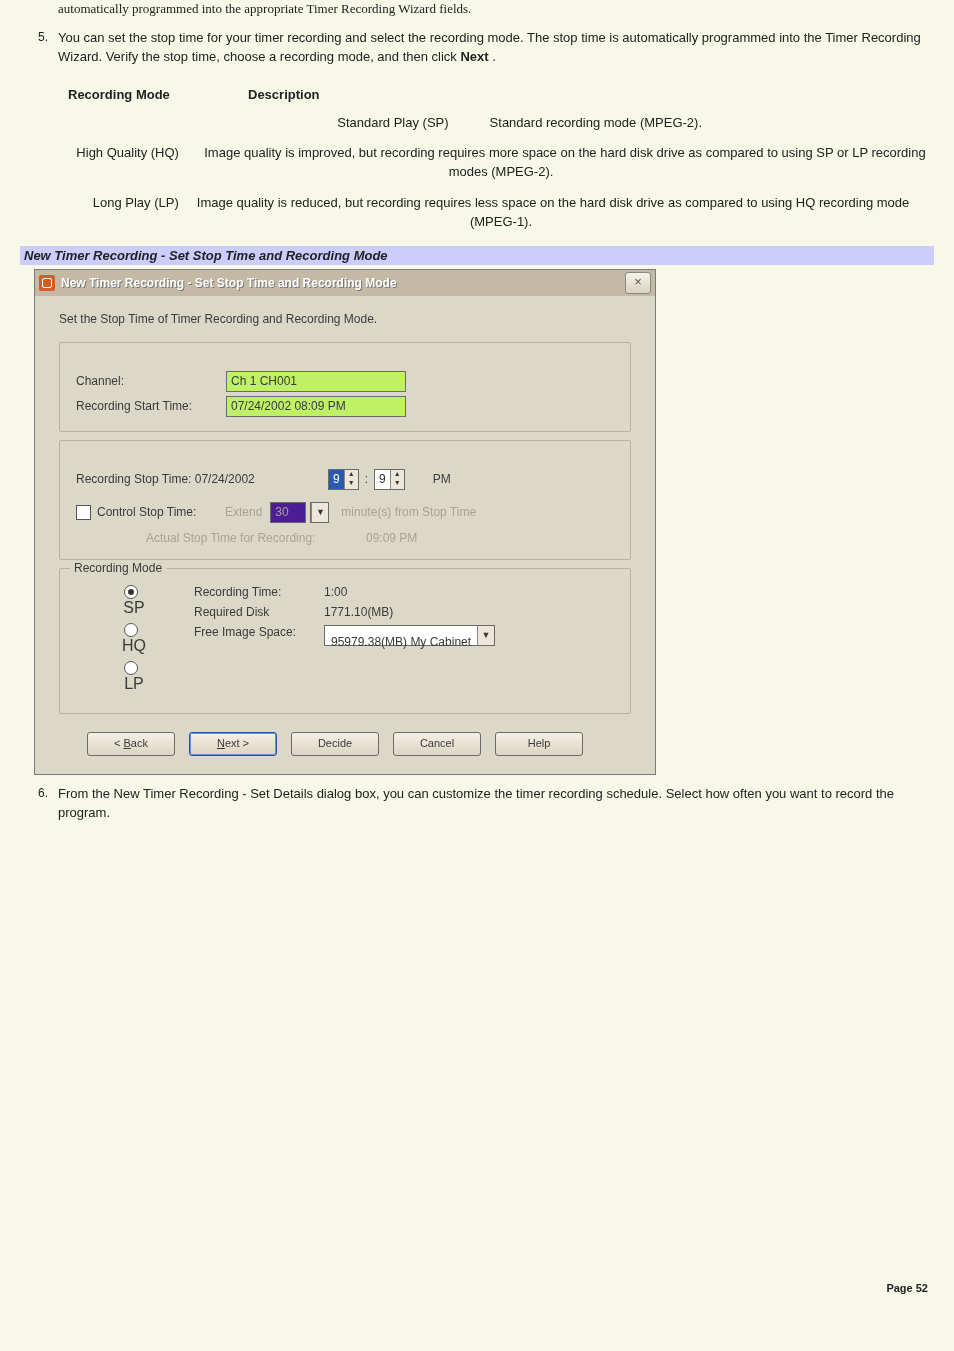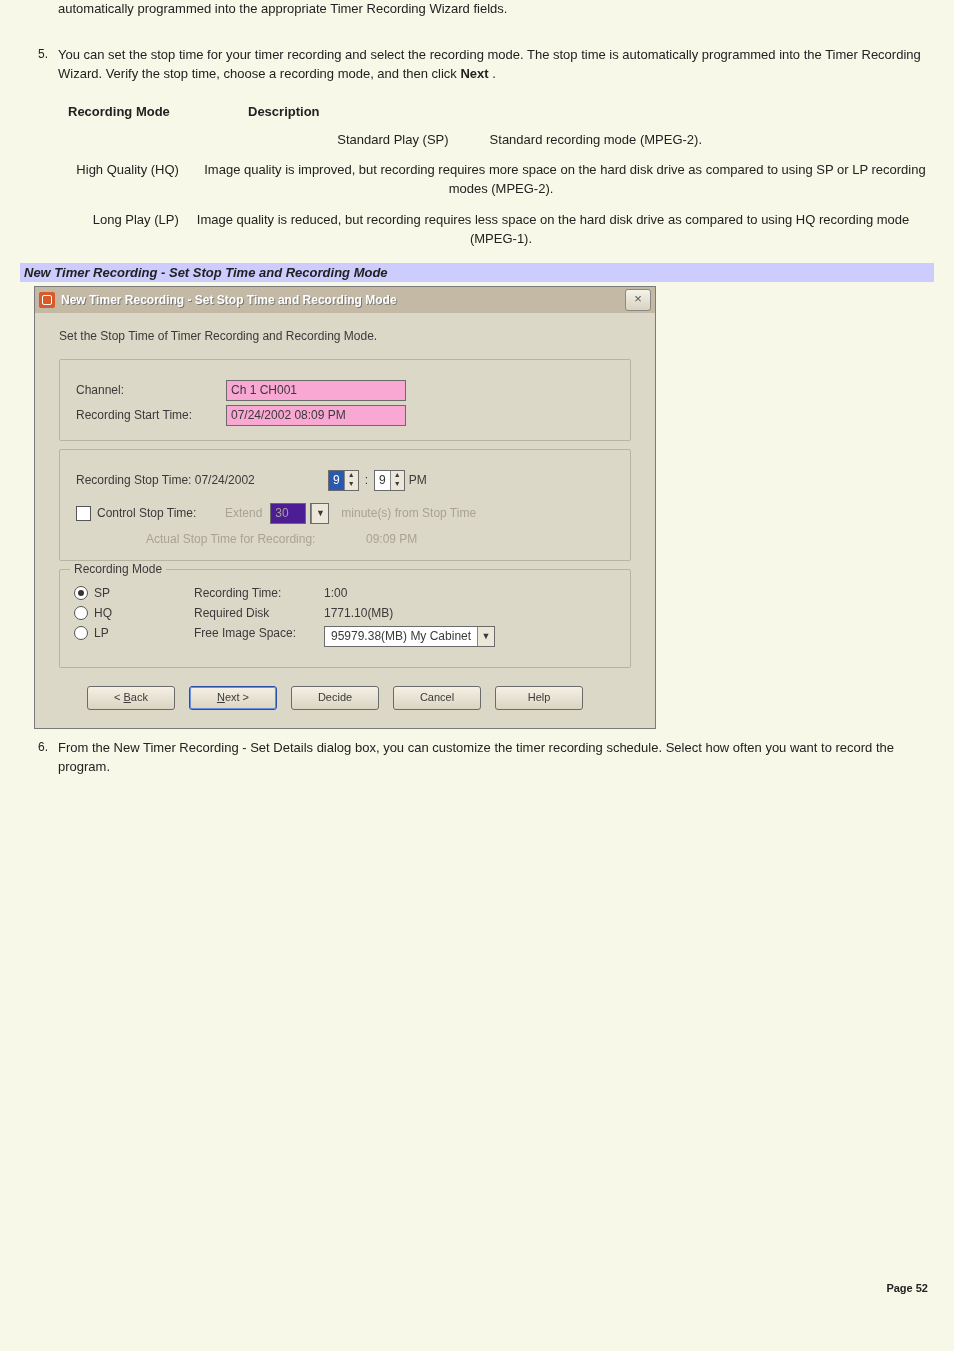--- a/index.html
+++ b/index.html
@@ -9,22 +9,23 @@
     font-size:13px;
     color:#222;
     width:954px;
   }
   .page{
     padding:0 20px 20px 20px;
     position:relative;
     min-height:1290px;
   }
   .para{
-    margin:0 0 27px 38px;
+    margin:0 0 10px 38px;
     line-height:1.45;
+    font-family:Liberation Serif, serif;
   }
   .ol-item{
     position:relative;
     margin:0 0 10px 38px;
     line-height:1.45;
   }
   .ol-num{
     position:absolute;
     left:-20px;
     top:0;
@@ -88,28 +89,28 @@
     text-align:center;line-height:18px;font-size:13px;
     color:#555;
   }
   .dlg-body{
     padding:16px 24px 18px 24px;
   }
   .instr{margin-bottom:16px;}
   .panel{
     border:1px solid #b8b4a4;
     border-radius:2px;
-    padding:16px 16px 10px 16px;
+    padding:24px 16px 10px 16px;
     margin-bottom:8px;
   }
   .row{display:flex;align-items:center;margin:4px 0;}
   .lbl{width:150px;}
   .txtbox{
     border:1px solid #6b6b6b;
-    background:#f9a8d4;
+    background:#bef264;
     padding:1px 4px;
     height:17px;line-height:17px;
     font-size:12px;
     box-sizing:content-box;
   }
   .spin{
     display:inline-flex;align-items:stretch;
     border:1px solid #6b6b6b;background:#fff;height:19px;
   }
   .spin-val{
@@ -121,34 +122,34 @@
     flex:1;border-left:1px solid #888;background:#ece7d8;
     font-size:7px;text-align:center;line-height:8px;
   }
   .chk{
     width:13px;height:13px;border:1px solid #555;background:#fff;margin-right:6px;
   }
   .disabled{color:#a8a394;}
   .dd{
     display:inline-flex;align-items:stretch;border:1px solid #6b6b6b;background:#fff;height:19px;
   }
-  .dd-val{padding:0 6px;line-height:19px;}
+  .dd-val{padding:7px 6px;line-height:19px;}
   .dd-btn{
     width:16px;border-left:1px solid #888;background:#ece7d8;
     font-size:9px;text-align:center;line-height:19px;
   }
   .fieldset{
     border:1px solid #b8b4a4;border-radius:2px;padding:10px 14px 14px 14px;position:relative;margin-top:8px;
     display:flex;
   }
   .fs-legend{
     position:absolute;top:-8px;left:10px;background:#dcd8c8;padding:0 4px;font-size:12px;
   }
   .radios{width:120px;}
-  .radio-row{display:flex;align-items:center;margin:6px 0;font-size:12px;}
+  .radio-row{display:flex;align-items:center;margin:6px 0;font-size:16px;flex-direction:column;}
   .radio{
     width:12px;height:12px;border:1px solid #555;border-radius:50%;background:#fff;margin-right:6px;position:relative;
   }
   .radio.sel::after{content:"";position:absolute;left:3px;top:3px;width:6px;height:6px;background:#333;border-radius:50%;}
   .info-col{flex:1;}
   .info-row{display:flex;margin:6px 0;}
   .info-lbl{width:130px;}
   .btnrow{
     display:flex;gap:14px;padding:18px 0 0 28px;
   }
@@ -229,21 +230,21 @@
                 </div>
           </div>
           <span style="margin:0 6px">:</span>
           <div class="spin">
             <span class="spin-val plain">9</span>
             <div class="spin-btns">
                   <div class="spin-b">▲</div>
                   <div class="spin-b">▼</div>
                 </div>
           </div>
-          <span style="margin-left:4px">PM</span>
+          <span style="margin-left:28px">PM</span>
         </div>
         <div class="row" style="margin-top:12px">
           <div class="chk"></div>
           <div style="width:128px">Control Stop Time:</div>
           <span class="disabled">Extend</span>
           <span style="width:8px"></span>
           <div class="txtbox disabled" style="width:26px;background:#4c1d95;color:#a8a394">30</div>
           <div class="dd" style="margin-left:4px;background:#e6e2d4">
             <div class="dd-btn">▼</div>
           </div>

